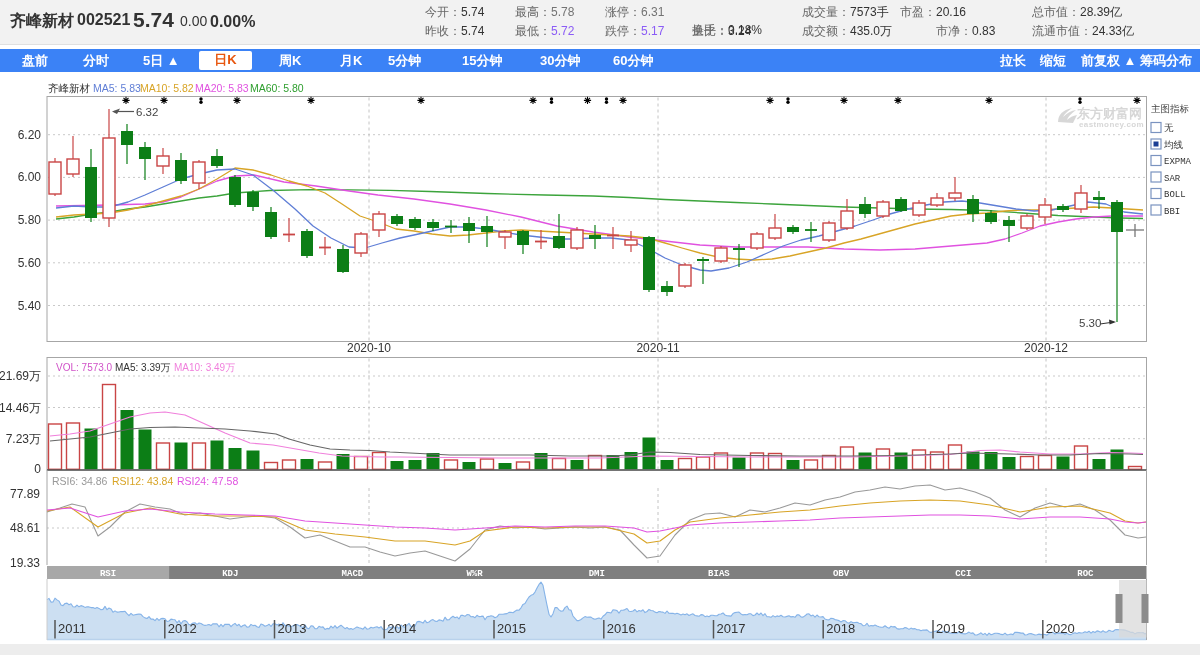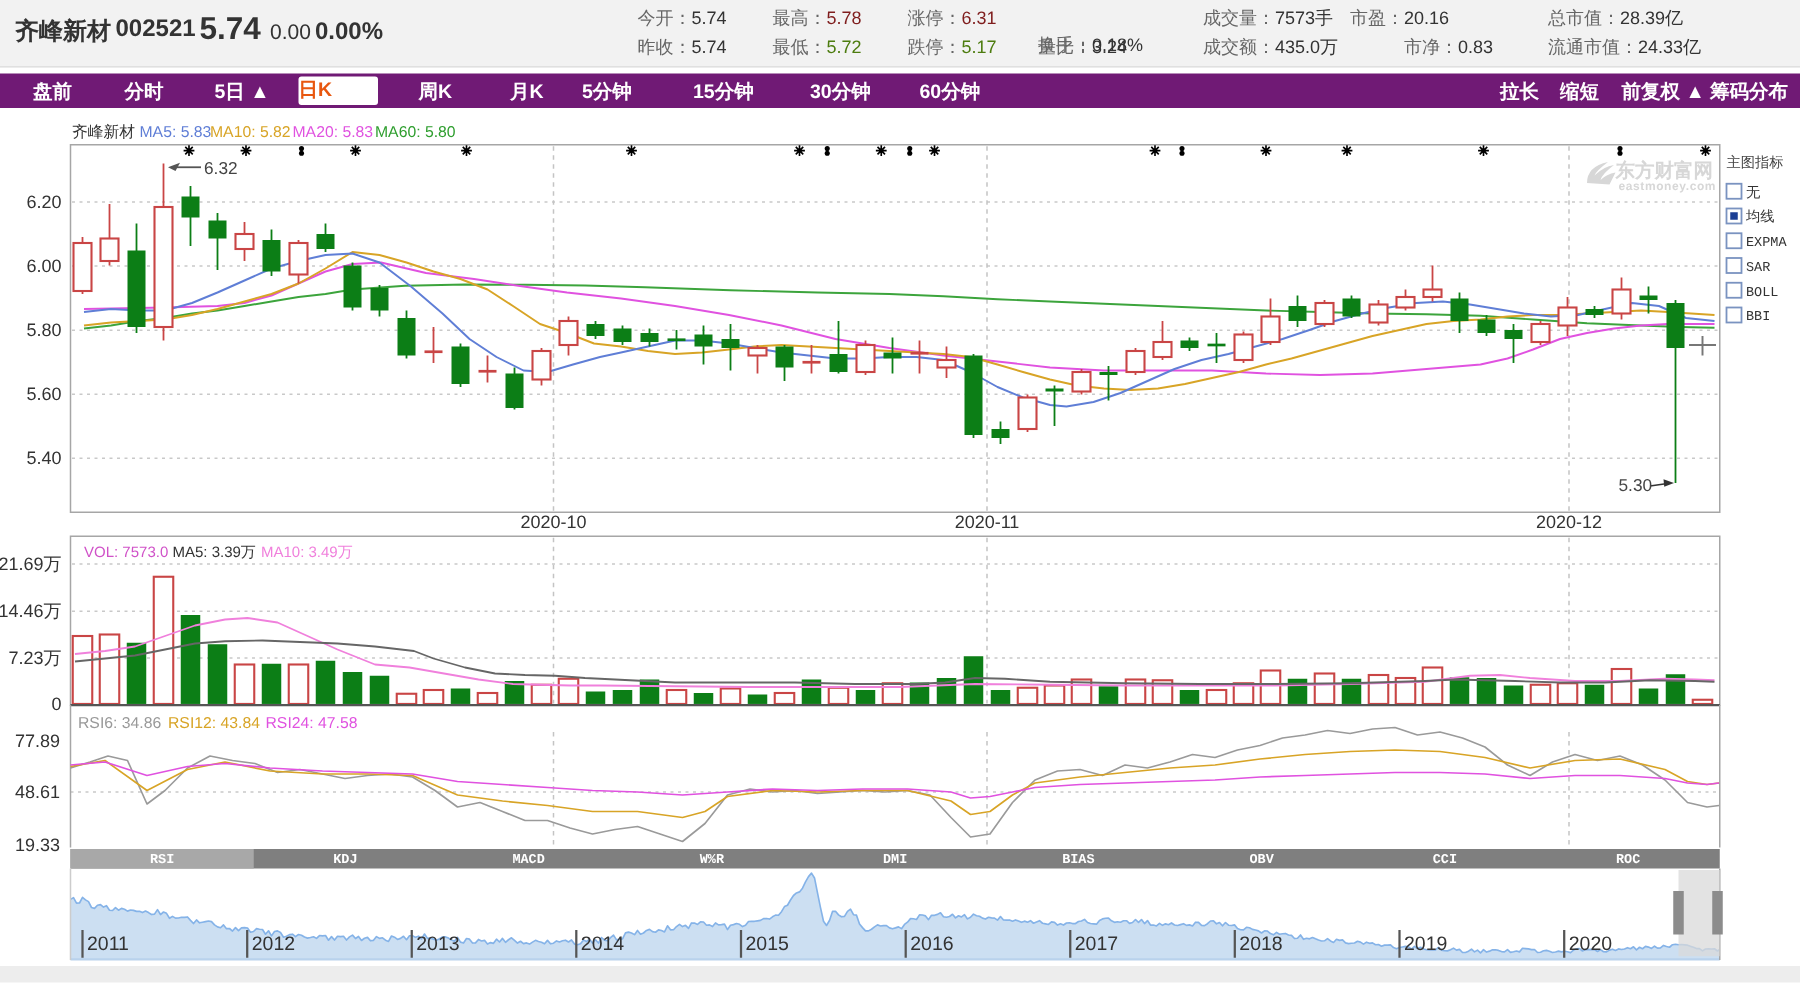--- a/index.html
+++ b/index.html
@@ -1,22 +1,22 @@
 <!DOCTYPE html>
 <html><head><meta charset="utf-8">
 <style>
 *{margin:0;padding:0;box-sizing:border-box}
 body{width:1200px;height:655px;position:relative;font-family:"Liberation Sans",sans-serif;background:#fff;overflow:hidden}
 .hdr{position:absolute;left:0;top:0;width:1200px;height:44.5px;background:#f2f2f2;border-bottom:1px solid #e0e0e0}
-.nav{position:absolute;left:0;top:49px;width:1200px;height:22.5px;background:#701a75}
+.nav{position:absolute;left:0;top:49px;width:1200px;height:22.5px;background:#3b82f6}
 .nav span{position:absolute;top:3px;color:#fff;font-size:13px;font-weight:bold;white-space:nowrap}
 .nav span.dayk{position:absolute;left:199px;top:2px;width:53px;height:18.5px;background:#fff;border-radius:2px;
-  color:#e8570f !important;font-size:13px;font-weight:bold;text-align:left;line-height:18px}
+  color:#e8570f !important;font-size:13px;font-weight:bold;text-align:center;line-height:18px}
 .l{color:#666;font-size:12px} .v{color:#333;font-size:12px}
-.red{color:#7f1d1d} .grn{color:#4d7c0f}
+.red{color:#737373} .grn{color:#8b5cf6}
 .c{position:absolute;white-space:nowrap}
 .ftr{position:absolute;left:0;top:644px;width:1200px;height:11px;background:#ededed}
 </style></head>
 <body>
 <div class="hdr">
   <span class="c" style="left:10px;top:11px;font-size:16px;font-weight:bold;color:#333">齐峰新材</span>
   <span class="c" style="left:77px;top:11px;font-size:16px;font-weight:bold;color:#333">002521</span>
   <span class="c" style="left:133px;top:8px;font-size:21px;font-weight:bold;color:#333">5.74</span>
   <span class="c" style="left:180px;top:13px;font-size:14px;font-weight:normal;color:#333">0.00</span>
   <span class="c" style="left:210px;top:13px;font-size:16px;font-weight:bold;color:#333">0.00%</span>

